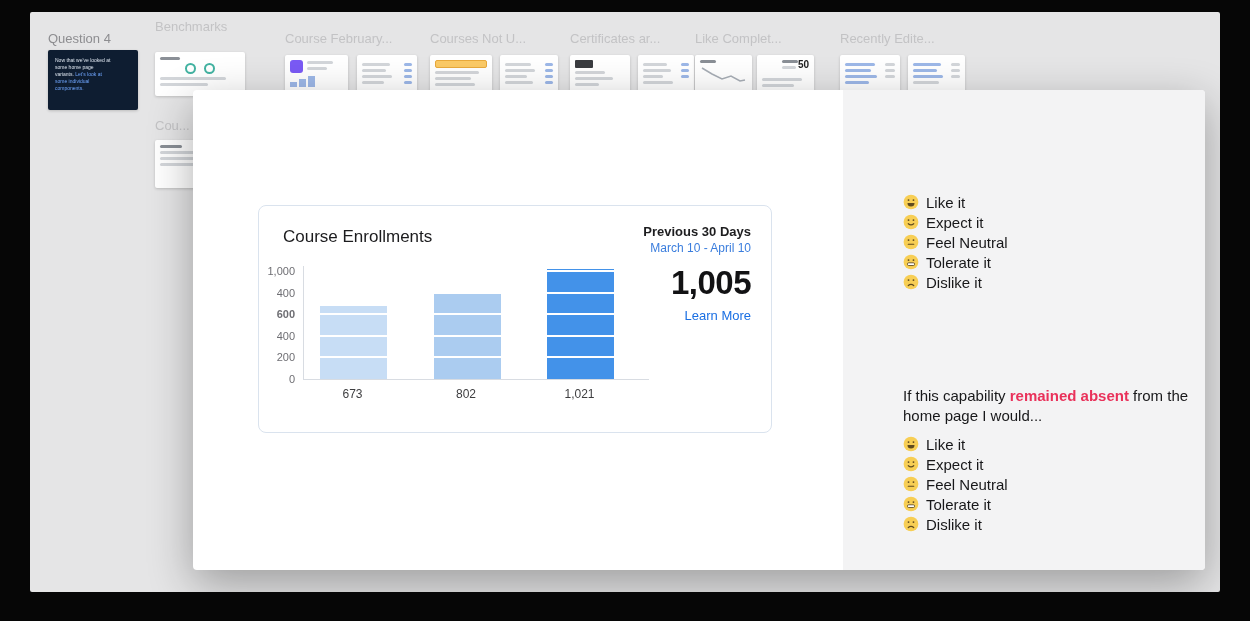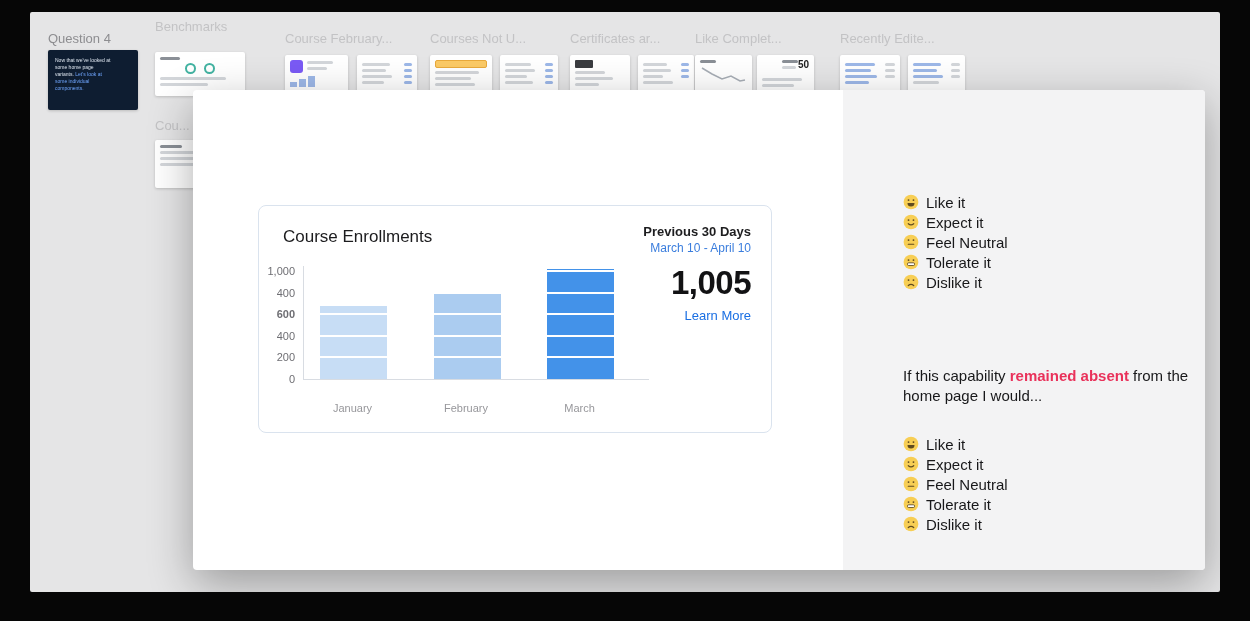--- a/index.html
+++ b/index.html
@@ -270,24 +270,24 @@
       <div id="plot">
           <div class="gridline" style="bottom: 20.6px;"></div>
           <div class="gridline" style="bottom: 42.2px;"></div>
           <div class="gridline" style="bottom: 63.8px;"></div>
           <div class="gridline" style="bottom: 85.4px;"></div>
           <div class="gridline" style="bottom: 107px;"></div>
           <div class="bar" style="left: 16px; height: 73px; background: rgb(199, 221, 245);"></div>
           <div class="bar" style="left: 129.5px; height: 87px; background: rgb(171, 204, 240);"></div>
           <div class="bar" style="left: 243px; height: 110px; background: rgb(67, 146, 233);"></div>
         </div>
-      <div id="xmonths">
-          <div class="xmonth" style="left: 9.5px;">January</div>
-          <div class="xmonth" style="left: 123px;">February</div>
-          <div class="xmonth" style="left: 236.5px;">March</div>
+      <div id="xvalues">
+          <div class="xval" style="left: 9.5px;">673</div>
+          <div class="xval" style="left: 123px;">802</div>
+          <div class="xval" style="left: 236.5px;">1,021</div>
         </div>
     </div>
 
     <aside class="panel">
 
       <ul class="opts" id="opts-present" style="top:102px">
           <li class="opt">
             <span class="opt-icon">
               <svg viewBox="0 0 20 20" width="16" height="16">
                 <circle cx="10" cy="10" r="9.2" fill="#f7ce54"></circle>
@@ -337,21 +337,21 @@
                 <circle cx="10" cy="10" r="9.2" fill="#f7ce54"></circle>
                 <circle cx="6.9" cy="7.6" r="1.15" fill="#5f4a1e"></circle>
                 <circle cx="13.1" cy="7.6" r="1.15" fill="#5f4a1e"></circle>
                 <path d="M6.6 14.4q3.4-3 6.8 0" fill="none" stroke="#5f4a1e" stroke-width="1.5" stroke-linecap="round"></path>
               </svg>
             </span>
             <span>Dislike it</span>
           </li>
         </ul>
 
-      <div class="survey-block" style="top:276px;width:300px">
+      <div class="survey-block" style="top:296px;width:300px">
         <span>If this capability </span><span class="hl" style="color: rgb(233, 49, 90);">remained absent</span><span> from the home page I would...</span>
       </div>
       <ul class="opts" id="opts-absent" style="top:344px">
           <li class="opt">
             <span class="opt-icon">
               <svg viewBox="0 0 20 20" width="16" height="16">
                 <circle cx="10" cy="10" r="9.2" fill="#f7ce54"></circle>
                 <circle cx="6.9" cy="7.6" r="1.15" fill="#5f4a1e"></circle>
                 <circle cx="13.1" cy="7.6" r="1.15" fill="#5f4a1e"></circle>
                 <path d="M5.6 11.2a4.4 4.4 0 0 0 8.8 0z" fill="#5f4a1e"></path>

